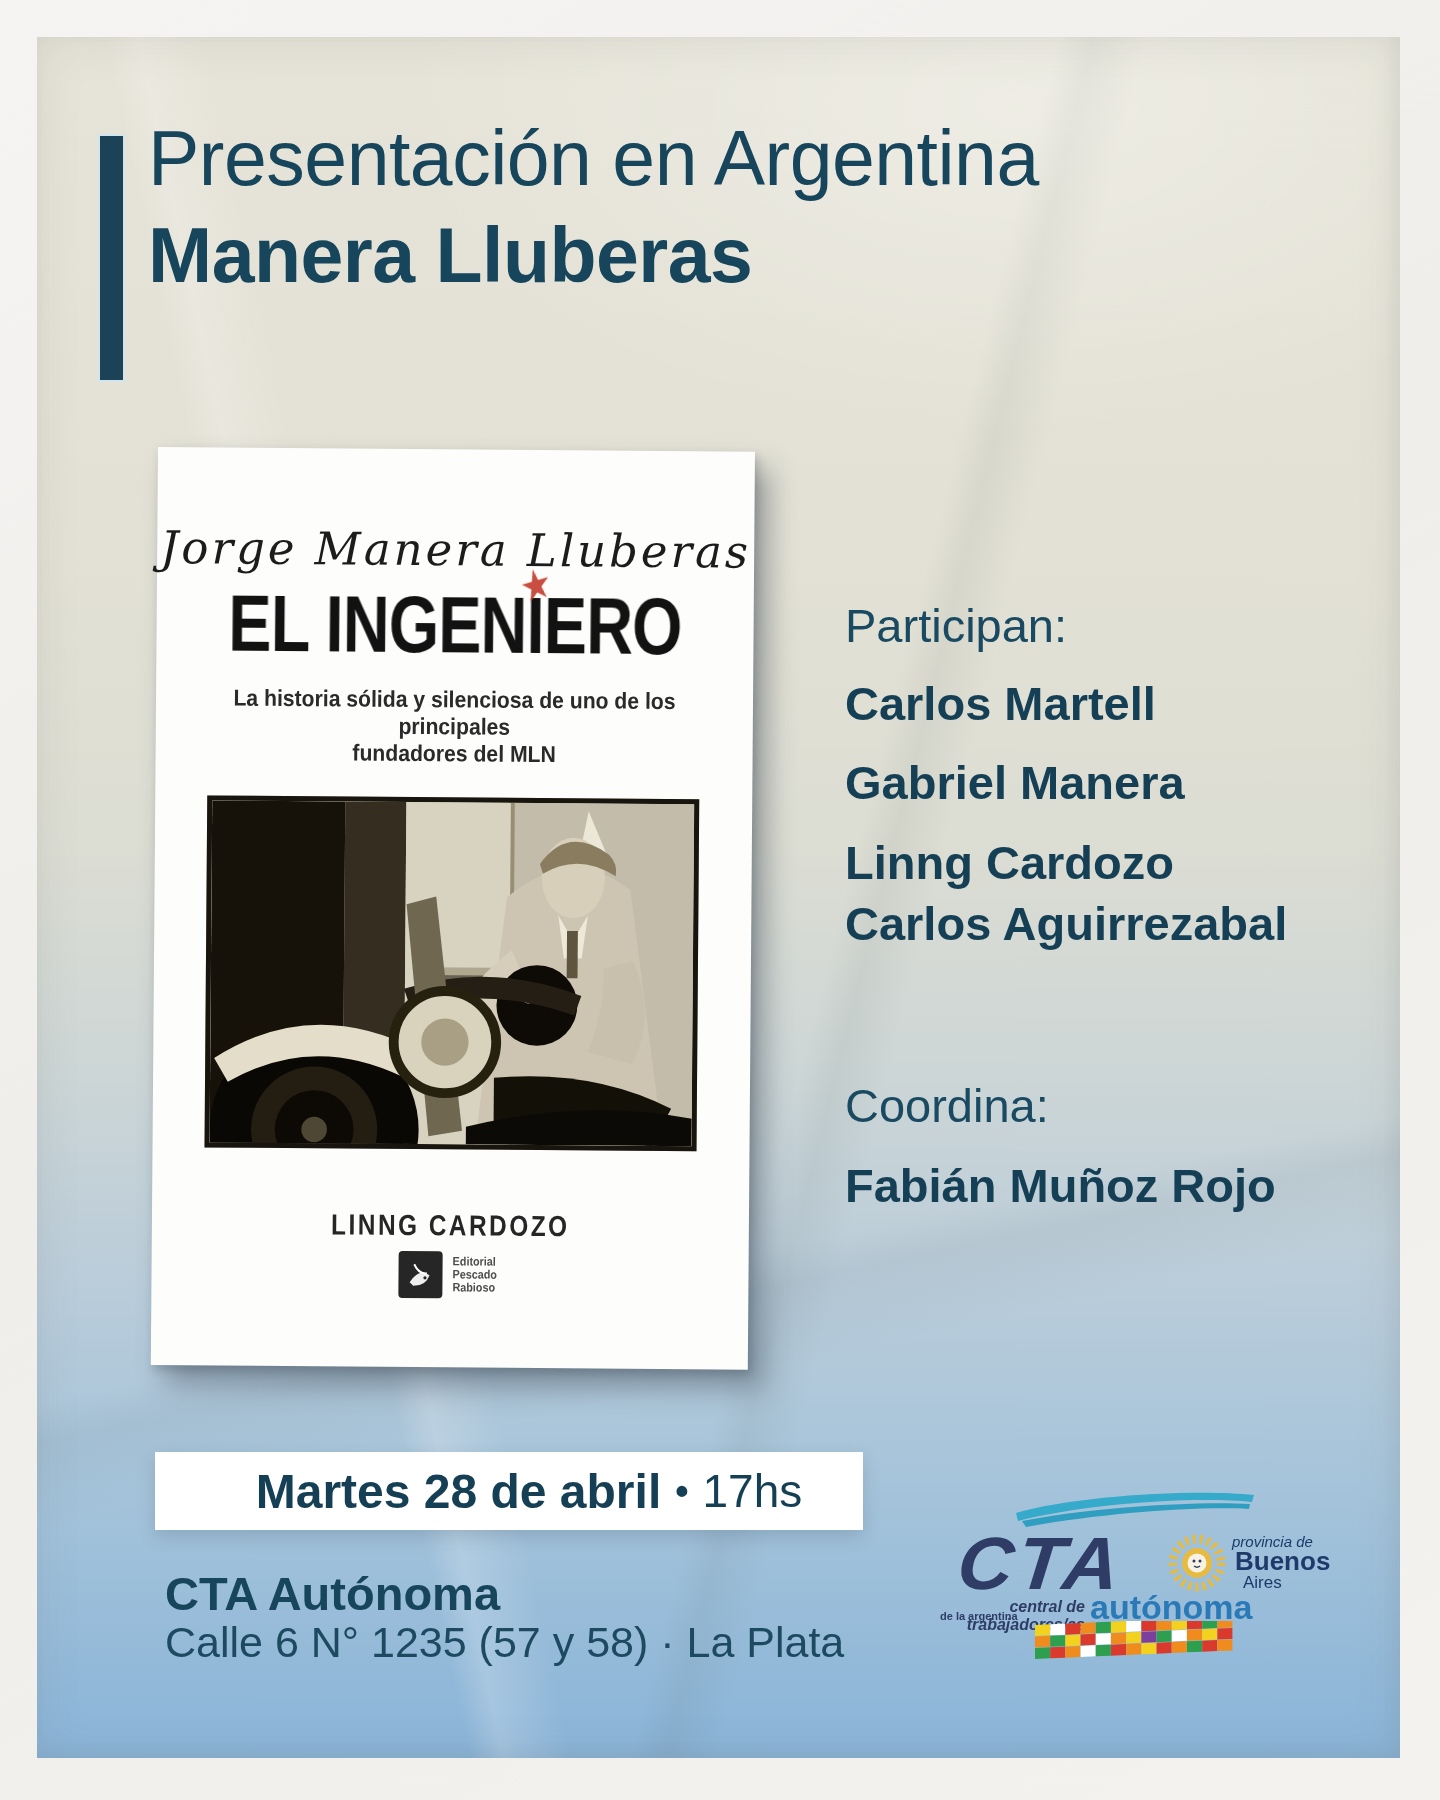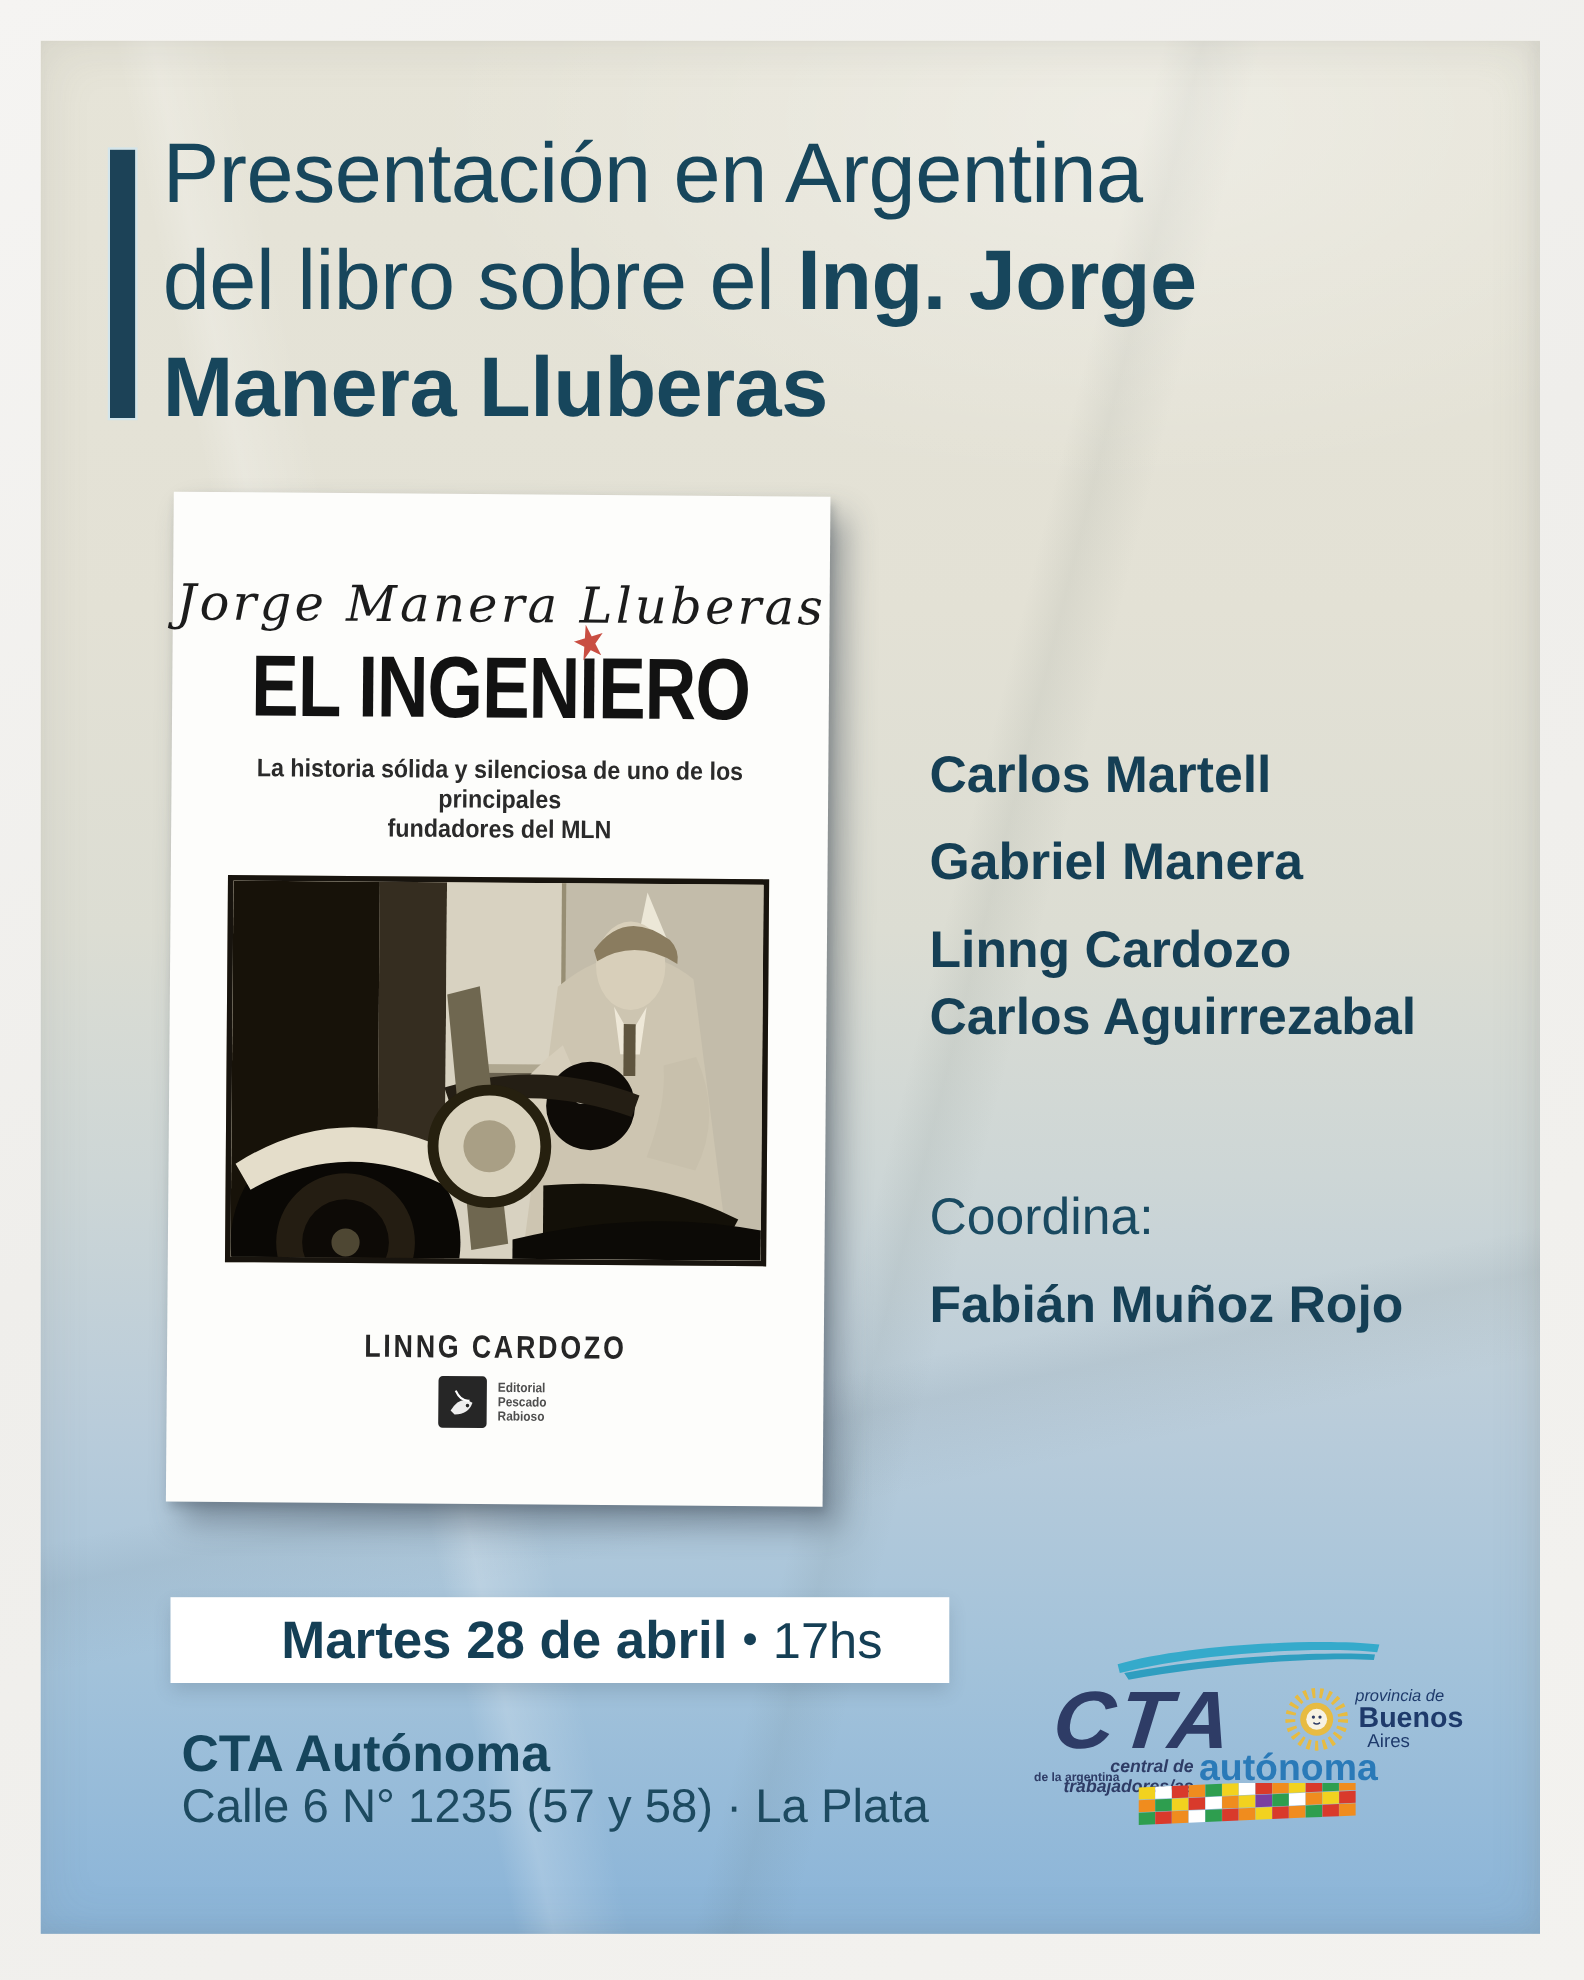--- a/index.html
+++ b/index.html
@@ -83,21 +83,20 @@
 </style>
 </head>
 <body>
 
 <div class="poster">
   <div class="inner"></div>
 
   <div class="title-bar"></div>
   <div class="title">
     <div>Presentación en Argentina</div>
-    <div><span>del libro sobre el </span><span class="bold">Ing. Jorge</span></div>
     <div class="bold">Manera Lluberas</div>
   </div>
 
   <div class="book">
     <div class="book-author-script">Jorge Manera Lluberas</div>
     <div class="book-title"><span>EL INGEN</span><span class="star-wrap"><span class="star">★</span><span>I</span></span><span>ERO</span></div>
     <div class="book-subtitle">
       <div>La historia sólida y silenciosa de uno de los principales</div>
       <div>fundadores del MLN</div>
     </div>
@@ -146,20 +145,21 @@
         </svg>
       </div>
       <div class="publisher-text">
         <div>Editorial</div>
         <div>Pescado</div>
         <div>Rabioso</div>
       </div>
     </div>
   </div>
 
+  <div class="people-label" style="top:598px">Participan:</div>
   <div class="people-name" style="top:676px">Carlos Martell</div>
   <div class="people-name" style="top:755px">Gabriel Manera</div>
   <div class="people-name" style="top:835px">Linng Cardozo</div>
   <div class="people-name" style="top:896px">Carlos Aguirrezabal</div>
   <div class="people-label" style="top:1078px">Coordina:</div>
   <div class="people-name" style="top:1158px">Fabián Muñoz Rojo</div>
 
   <div class="banner">
     <span class="date">Martes 28 de abril</span>
     <span class="bullet">•</span>

